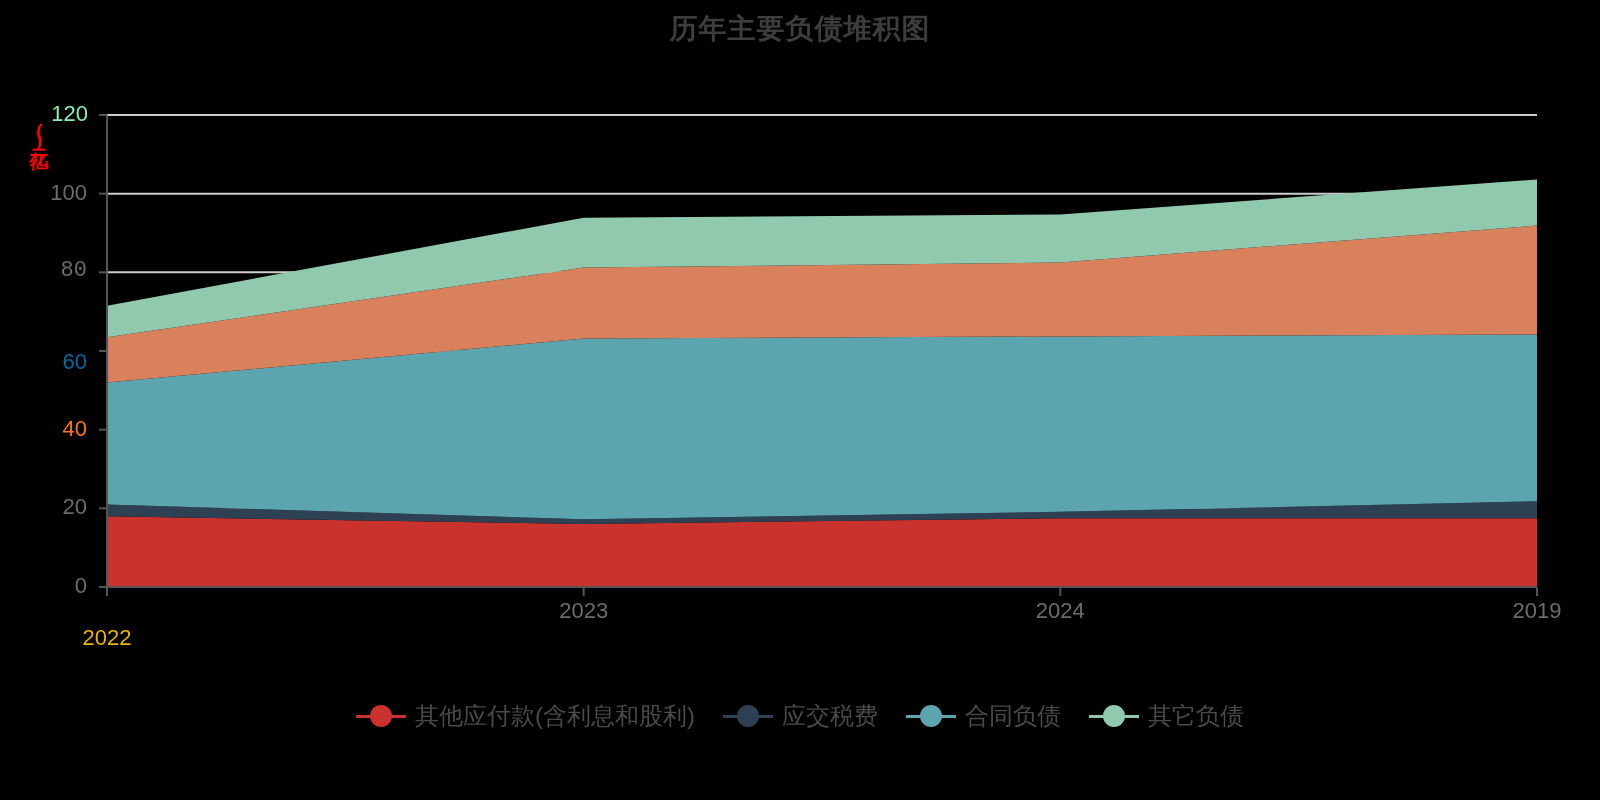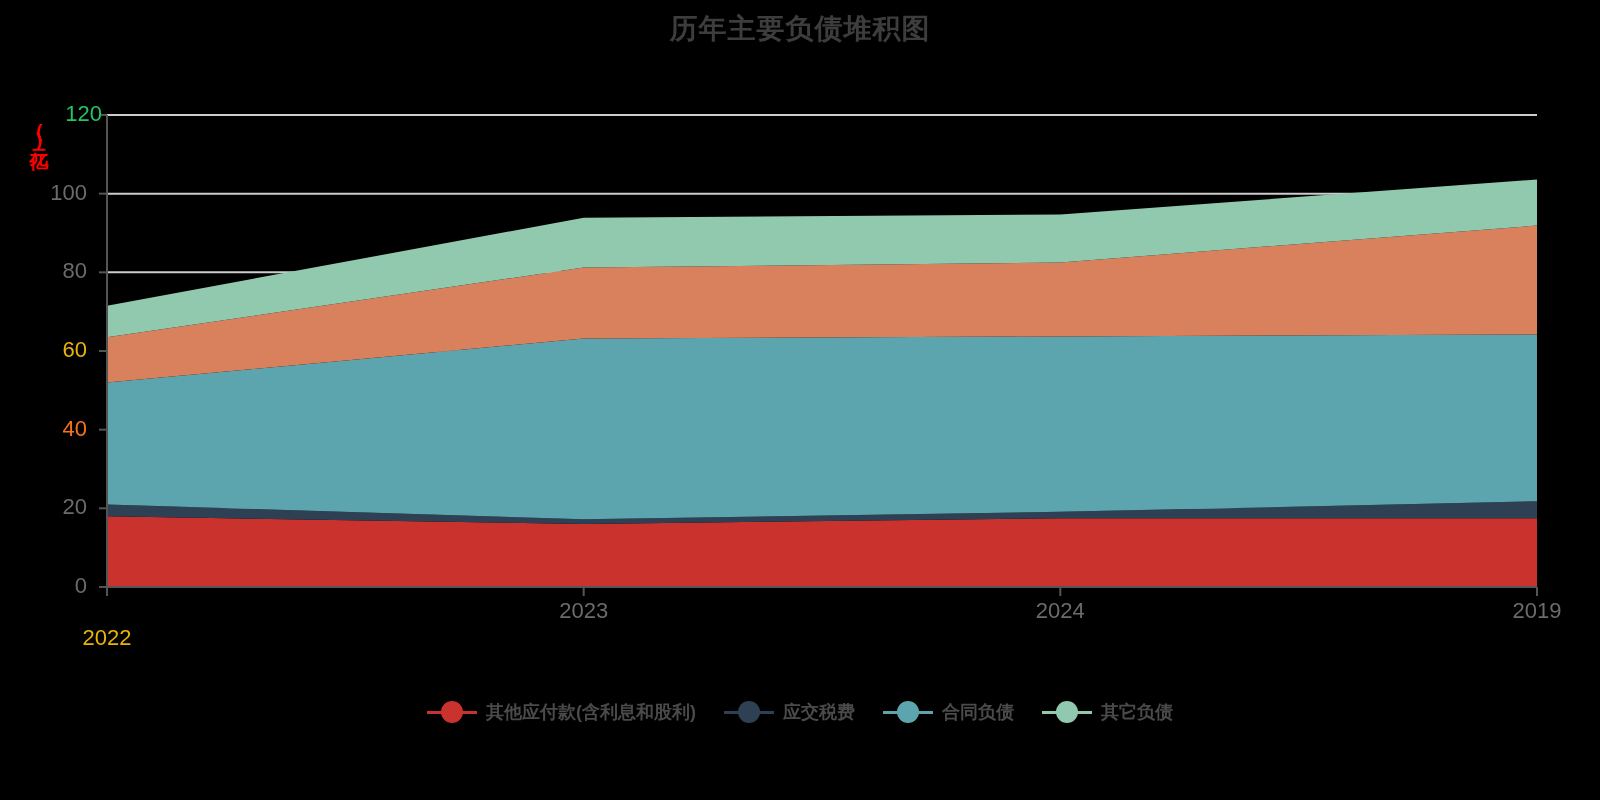--- a/index.html
+++ b/index.html
@@ -30,21 +30,21 @@
     height:70px;
   }
 
   #legend{
     position:absolute;left:0;top:700px;width:1600px;
     display:flex;justify-content:center;align-items:center;gap:0px;
   }
   .legend-item{display:flex;align-items:center;margin:0 14px;}
   .legend-dash{width:16px;height:3px;}
   .legend-dot{width:22px;height:22px;border-radius:50%;margin:0 -2px;}
-  .legend-label{color:#4a4a4a;font-size:18px;font-weight:bold;margin-left:9px;}
+  .legend-label{color:#4a4a4a;font-size:24px;font-weight:normal;margin-left:9px;}
 
   #footer-note{
     position:absolute;left:0;top:762px;width:1600px;text-align:center;
     color:#b8860b;font-size:17px;font-weight:bold;
   }
 </style>
 </head>
 <body>
 
 <div id="root">
@@ -77,24 +77,24 @@
       <line x1="107" x2="107" y1="587" y2="596" stroke="#555" stroke-width="2"></line>
       <line x1="583.6666666666666" x2="583.6666666666666" y1="587" y2="596" stroke="#555" stroke-width="2"></line>
       <line x1="1060.3333333333333" x2="1060.3333333333333" y1="587" y2="596" stroke="#555" stroke-width="2"></line>
       <line x1="1537" x2="1537" y1="587" y2="596" stroke="#555" stroke-width="2"></line>
     </svg>
 
   <div id="ytick-container">
       <div class="ytick-label" style="left: 27px; top: 573px; color: rgb(107, 107, 107);">0</div>
       <div class="ytick-label" style="left: 27px; top: 494.333px; color: rgb(107, 107, 107); text-align: right;">20</div>
       <div class="ytick-label" style="left: 27px; top: 415.667px; color: #f97316;">40</div>
-      <div class="ytick-label" style="left: 27px; top: 337px; color: #eab308;">60</div>
-      <div class="ytick-label" style="left: 27px; top: 258.333px; color: rgb(107, 107, 107);">80</div>
+      <div class="ytick-label" style="left: 27px; top: 349px; color: #0369a1;">60</div>
+      <div class="ytick-label" style="left: 27px; top: 258.333px; color: rgb(107, 107, 107); font-family: Liberation Mono, monospace;">80</div>
       <div class="ytick-label" style="left: 27px; top: 179.667px; color: rgb(107, 107, 107);">100</div>
-      <div class="ytick-label" style="left: 42px; top: 101px; color: #22c55e;">120</div>
+      <div class="ytick-label" style="left: 28px; top: 101px; color: #86efac;">120</div>
     </div>
   <div id="xtick-container">
       <div class="xtick-label" style="left: 62px; color: #eab308; margin-top: 27px;">2022</div>
       <div class="xtick-label" style="left: 538.667px; color: rgb(107, 107, 107);">2023</div>
       <div class="xtick-label" style="left: 1015.33px; color: rgb(107, 107, 107);">2024</div>
       <div class="xtick-label" style="left: 1492px; color: rgb(107, 107, 107);">2019</div>
     </div>
 
   <div id="legend">
       <div class="legend-item">

